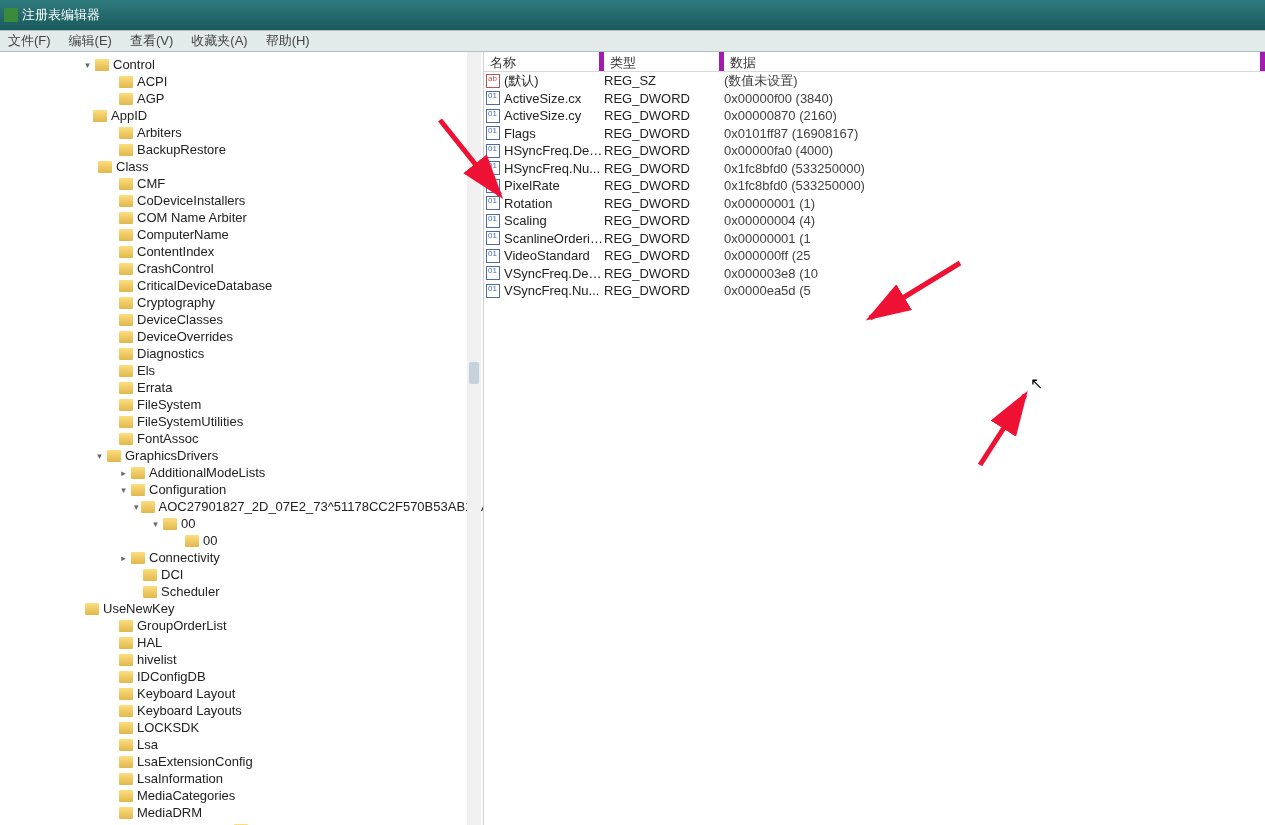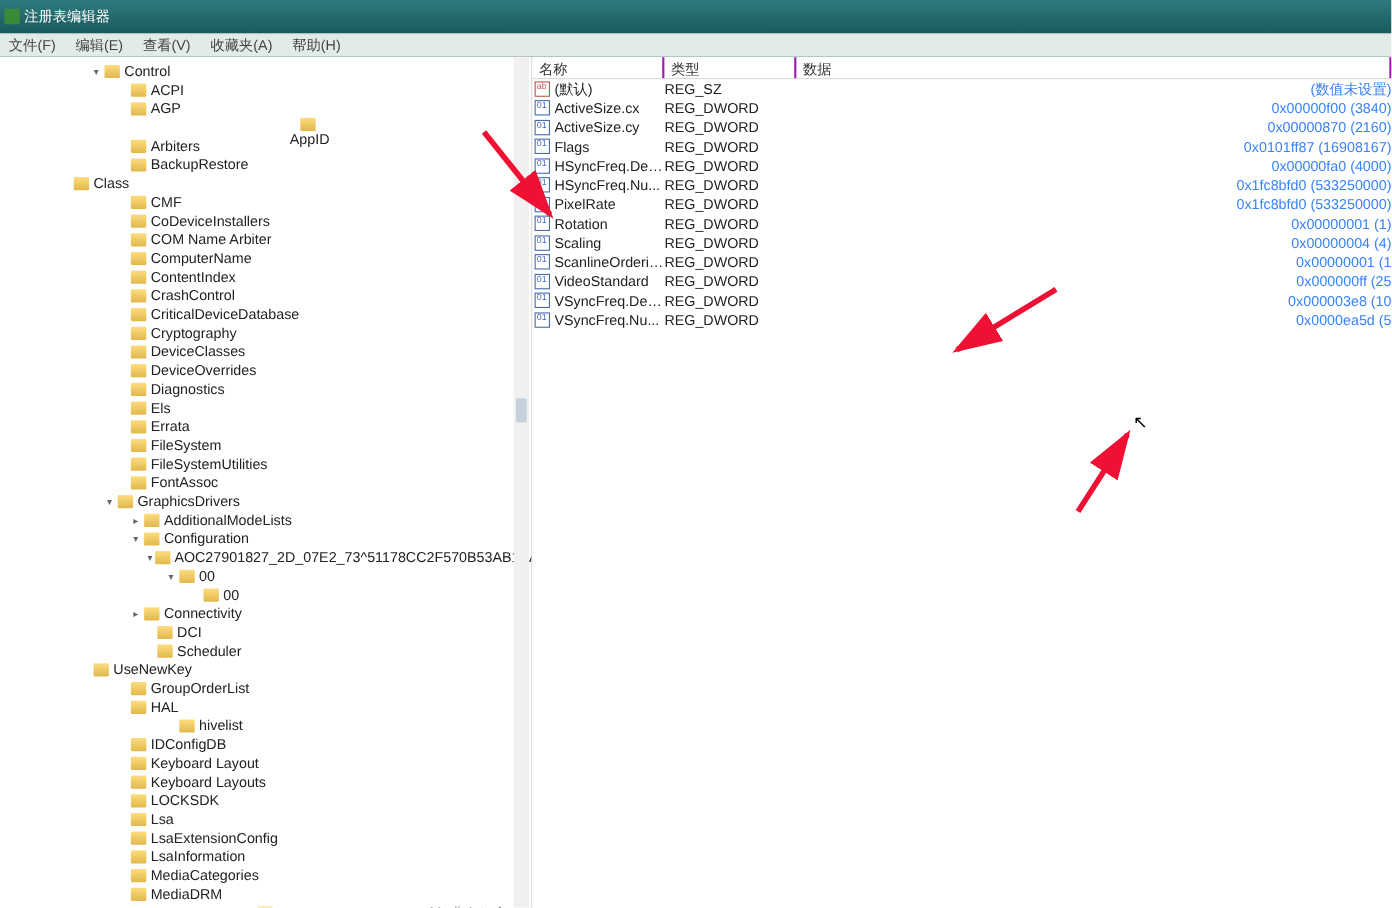--- a/index.html
+++ b/index.html
@@ -12,32 +12,32 @@
 .tree { width: 484px; border-right: 1px solid #d0d0d0; overflow: hidden; position: relative; background: #fff; }
 .tree-inner { padding-top: 4px; }
 .tree-row { display: flex; align-items: center; height: 17px; white-space: nowrap; cursor: default; }
 .expander { width: 11px; height: 11px; display: inline-flex; align-items: center; justify-content: center; color: #666; font-size: 9px; margin-right: 2px; }
 .folder { width: 14px; height: 12px; background: linear-gradient(to bottom, #fddd7e, #e0b84d); border-radius: 1px; margin-right: 4px; flex-shrink: 0; }
 .tree-label { color: #222; }
 .scroll-indicator { position: absolute; right: 2px; top: 0; bottom: 0; width: 14px; background: #f0f0f0; }
 .scroll-thumb { position: absolute; right: 2px; top: 310px; width: 10px; height: 22px; background: #c5d2db; border-radius: 2px; }
 .listview { flex: 1; background: #fff; position: relative; }
 .list-header { display: flex; height: 20px; border-bottom: 1px solid #d8d8d8; color: #333; }
-.list-header div { padding: 2px 6px; border-right: 2px solid #a21caf; }
+.list-header div { padding: 2px 6px; border-right: 5px solid #a21caf; }
 .col-name { width: 120px; }
 .col-type { width: 120px; }
 .col-data { flex: 1; }
 .list-row { display: flex; height: 17.5px; align-items: center; }
 .list-row .icon-str { width: 14px; height: 14px; margin-left: 2px; margin-right: 4px; background: #fff; border: 1px solid #b55; position: relative; flex-shrink:0; }
 .list-row .icon-str::after { content: "ab"; color: #b55; font-size: 8px; position: absolute; top: -1px; left: 1px; }
 .list-row .icon-bin { width: 14px; height: 14px; margin-left: 2px; margin-right: 4px; background: #fff; border: 1px solid #4a6aaa; position: relative; flex-shrink:0; }
 .list-row .icon-bin::after { content: "01"; color: #4a6aaa; font-size: 8px; position: absolute; top: -1px; left: 1px; }
 .list-row .nm { width: 100px; color: #222; overflow: hidden; text-overflow: ellipsis; white-space: nowrap; }
 .list-row .ty { width: 120px; color: #222; }
-.list-row .da { flex: 1; color: #3b82f6; text-align: right; }
+.list-row .da { flex: 1; color: #404040; }
 .list-row.sel .nm, .list-row.sel .ty, .list-row.sel .da {  }
 .list-row.sel {  }
 .arrow { position: absolute; pointer-events: none; }
 .arrow svg { overflow: visible; }
 .cursor { position: absolute; left: 1030px; top: 374px; font-size: 16px; color: #000; pointer-events:none; }
 </style>
 </head>
 <body>
 
 <div class="titlebar">
@@ -64,36 +64,36 @@
         <div class="tree-row" style="padding-left: 106px;">
           <span class="expander"></span>
           <span class="folder"></span>
           <span class="tree-label">ACPI</span>
         </div>
         <div class="tree-row" style="padding-left: 106px;">
           <span class="expander"></span>
           <span class="folder"></span>
           <span class="tree-label">AGP</span>
         </div>
-        <div class="tree-row" style="padding-left: 80px; flex-direction: column;">
+        <div class="tree-row" style="padding-left: 80px;">
           <span class="expander"></span>
           <span class="folder"></span>
           <span class="tree-label">AppID</span>
         </div>
         <div class="tree-row" style="padding-left: 106px;">
           <span class="expander"></span>
           <span class="folder"></span>
           <span class="tree-label">Arbiters</span>
         </div>
         <div class="tree-row" style="padding-left: 106px;">
           <span class="expander"></span>
           <span class="folder"></span>
           <span class="tree-label">BackupRestore</span>
         </div>
-        <div class="tree-row" style="padding-left: 54px;">
+        <div class="tree-row" style="padding-left: 85px;">
           <span class="expander"></span>
           <span class="folder"></span>
           <span class="tree-label">Class</span>
         </div>
         <div class="tree-row" style="padding-left: 106px;">
           <span class="expander"></span>
           <span class="folder"></span>
           <span class="tree-label">CMF</span>
         </div>
         <div class="tree-row" style="padding-left: 106px;">
@@ -224,21 +224,21 @@
         <div class="tree-row" style="padding-left: 106px;">
           <span class="expander"></span>
           <span class="folder"></span>
           <span class="tree-label">GroupOrderList</span>
         </div>
         <div class="tree-row" style="padding-left: 106px;">
           <span class="expander"></span>
           <span class="folder"></span>
           <span class="tree-label">HAL</span>
         </div>
-        <div class="tree-row" style="padding-left: 106px; margin-left: 44px;">
+        <div class="tree-row" style="padding-left: 106px;">
           <span class="expander"></span>
           <span class="folder"></span>
           <span class="tree-label">hivelist</span>
         </div>
         <div class="tree-row" style="padding-left: 106px;">
           <span class="expander"></span>
           <span class="folder"></span>
           <span class="tree-label">IDConfigDB</span>
         </div>
         <div class="tree-row" style="padding-left: 106px;">

